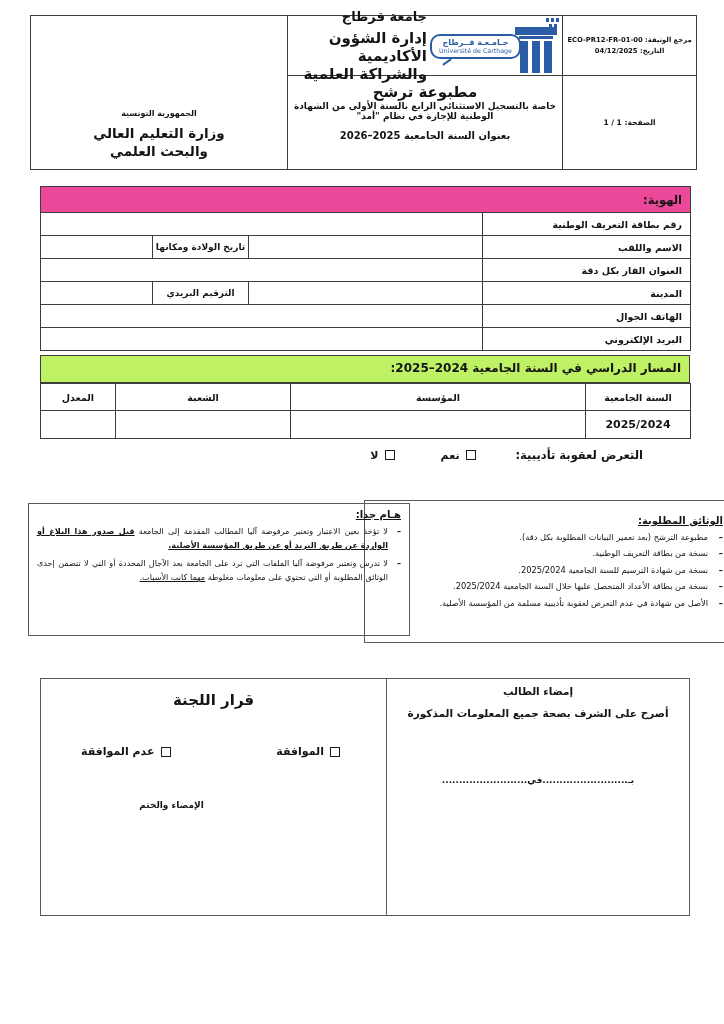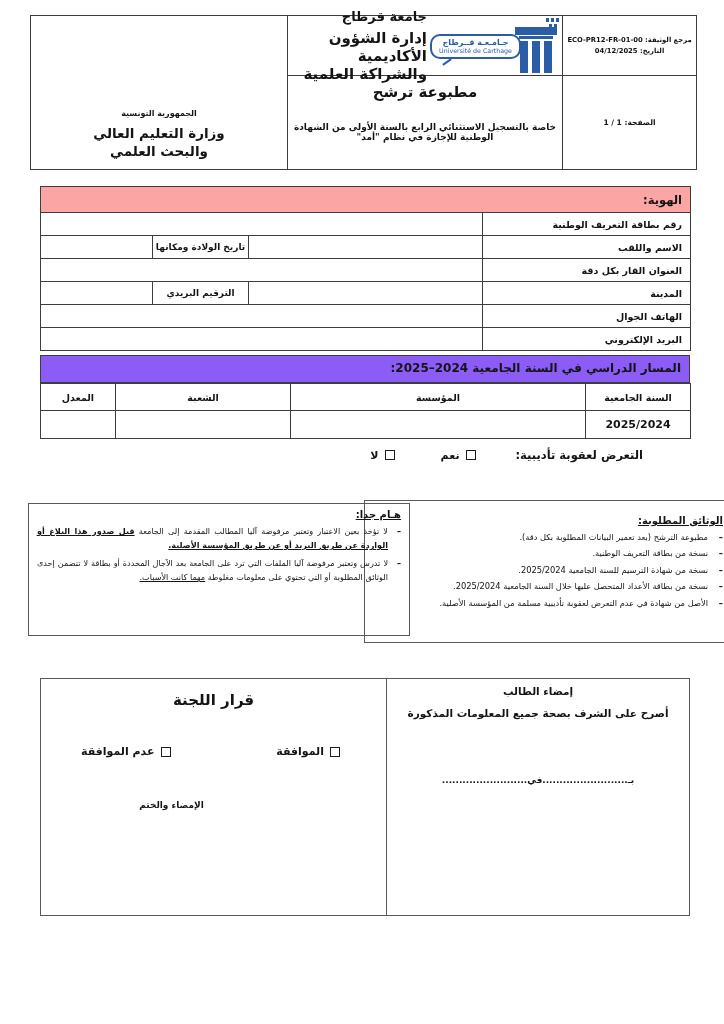--- a/index.html
+++ b/index.html
@@ -21,21 +21,21 @@
   .ref-cell div { font-size:6.8px; font-weight:bold; line-height:1.6; direction:rtl; }
   .page-cell { flex:1; display:flex; justify-content:center; align-items:center; font-size:7.5px; font-weight:bold; }
   .h-col-mid { width:275px; border-inline-end:1.6px solid #3d3d3d; display:flex; flex-direction:column; }
   .m-row1 { height:60px; border-bottom:1.6px solid #3d3d3d; display:flex; align-items:center; }
   .logo-wrap { width:135px; display:flex; justify-content:center; align-items:center; }
   .uni-titles { flex:1; text-align:right; }
   .uni-name { font-size:13px; font-weight:bold; }
   .uni-dept { font-size:15px; font-weight:bold; margin-top:5px; }
   .m-row2 { flex:1; text-align:center; padding-top:7px; }
   .form-title { font-size:15px; font-weight:bold; }
-  .form-sub { font-size:9px; font-weight:bold; margin-top:21px; padding:0 4px; }
+  .form-sub { font-size:9px; font-weight:bold; margin-top:0; padding:0 4px; }
   .form-year { font-size:10px; font-weight:bold; margin-top:9px; }
   .h-col-emblem { flex:1; display:flex; flex-direction:column; align-items:center; justify-content:flex-end; padding-bottom:10px; }
   .emblem-l1 { font-size:8px; font-weight:bold; letter-spacing:.5px; }
   .emblem-l2 { font-size:13.5px; font-weight:bold; margin-top:7px; }
   .emblem-l3 { font-size:13.5px; font-weight:bold; margin-top:2px; }
 
   
   .logo { display:flex; align-items:flex-start; }
   .logo-bubble {
     margin-inline-start:-8px; margin-top:16px;
@@ -47,28 +47,28 @@
   .logo-fr { font-size:6.3px; color:#2b5ca6; white-space:nowrap; direction:ltr; }
   .logo-bubble::after{
     content:""; position:absolute; bottom:-6px; left:10px;
     width:10px; height:2px; background:#2b5ca6; transform:rotate(-35deg);
   }
 
   
   table.grid { border-collapse:collapse; table-layout:fixed; }
   .identity-table { position:absolute; left:40px; top:186px; width:650px; }
   .grid td { border:1.5px solid #3d3d3d; font-size:9.5px; font-weight:bold; height:23px; padding:0 8px; }
-  .grid td.section { background:#fca5a5; height:26px; font-size:11.5px; }
+  .grid td.section { background:#ec4899; height:26px; font-size:11.5px; }
   .grid td.sublabel { text-align:center; padding:0 2px; font-size:9px; }
   .grid td.blank { padding:0; }
 
   
   .path-bar {
     position:absolute; left:40px; top:355px; width:650px; height:28px;
-    background:#8b5cf6; border:1.5px solid #3d3d3d;
+    background:#bef264; border:1.5px solid #3d3d3d;
     font-size:12px; font-weight:bold; line-height:25px; padding:0 8px;
   }
   .path-table { position:absolute; left:40px; top:383px; width:650px; }
   .path-table td { text-align:center; padding:0 16px; height:27px; font-size:9.5px; }
   .path-table td.year-val { font-weight:bold; font-size:11px; }
 
   
   .penalty { position:absolute; left:333px; top:448px; width:310px; display:flex; align-items:center; }
   .penalty-label { font-size:11.5px; font-weight:bold; }
   .cb-pair { display:flex; align-items:center; gap:6px; font-size:11px; font-weight:bold; }
@@ -149,20 +149,21 @@
           </div>
         </div>
         <div class="uni-titles">
           <div class="uni-name">جامعة قرطاج</div>
           <div class="uni-dept">إدارة الشؤون الأكاديمية والشراكة العلمية</div>
         </div>
       </div>
       <div class="m-row2">
         <div class="form-title">مطبوعة ترشح</div>
         <div class="form-sub">خاصة بالتسجيل الاستثنائي الرابع بالسنة الأولى من الشهادة الوطنية للإجازة في نظام "أمد"</div>
+        <div class="form-year">بعنوان السنة الجامعية 2025–2026</div>
       </div>
     </div>
 
     <div class="h-col-emblem">
       <div class="emblem-l1">الجمهورية التونسية</div>
       <div class="emblem-l2">وزارة التعليم العالي</div>
       <div class="emblem-l3">والبحث العلمي</div>
     </div>
   </div>
 
@@ -274,21 +275,21 @@
     <div class="box-title">هـام جدا:</div>
     <div class="i-item">
       <span class="dash">–</span>
       <span>
         <span>لا تؤخذ بعين الاعتبار وتعتبر مرفوضة آليا المطالب المقدمة إلى الجامعة </span><span class="seg-bu">قبل صدور هذا البلاغ أو الواردة عن طريق البريد أو عن طريق المؤسسة الأصلية.</span>
       </span>
     </div>
     <div class="i-item">
       <span class="dash">–</span>
       <span>
-        <span>لا تدرس وتعتبر مرفوضة آليا الملفات التي ترد على الجامعة </span><span class="seg-b">بعد الآجال المحددة</span><span> أو بطاقة </span><span class="seg-b">لا تتضمن</span><span> إحدى الوثائق المطلوبة أو التي تحتوي على معلومات مغلوطة </span><span class="seg-u">مهما كانت الأسباب.</span>
+        <span>لا تدرس وتعتبر مرفوضة آليا الملفات التي ترد على الجامعة </span><span class="seg-b">بعد الآجال المحددة</span><span> أو التي </span><span class="seg-b">لا تتضمن</span><span> إحدى الوثائق المطلوبة أو التي تحتوي على معلومات مغلوطة </span><span class="seg-u">مهما كانت الأسباب.</span>
       </span>
     </div>
   </div>
 
   <div class="bottom-table">
     <div class="sig-cell">
       <div class="sig-title">إمضاء الطالب</div>
       <div class="sig-decl">أصرح على الشرف بصحة جميع المعلومات المذكورة</div>
       <div class="sig-dots">بـ.........................في.........................</div>
     </div>

